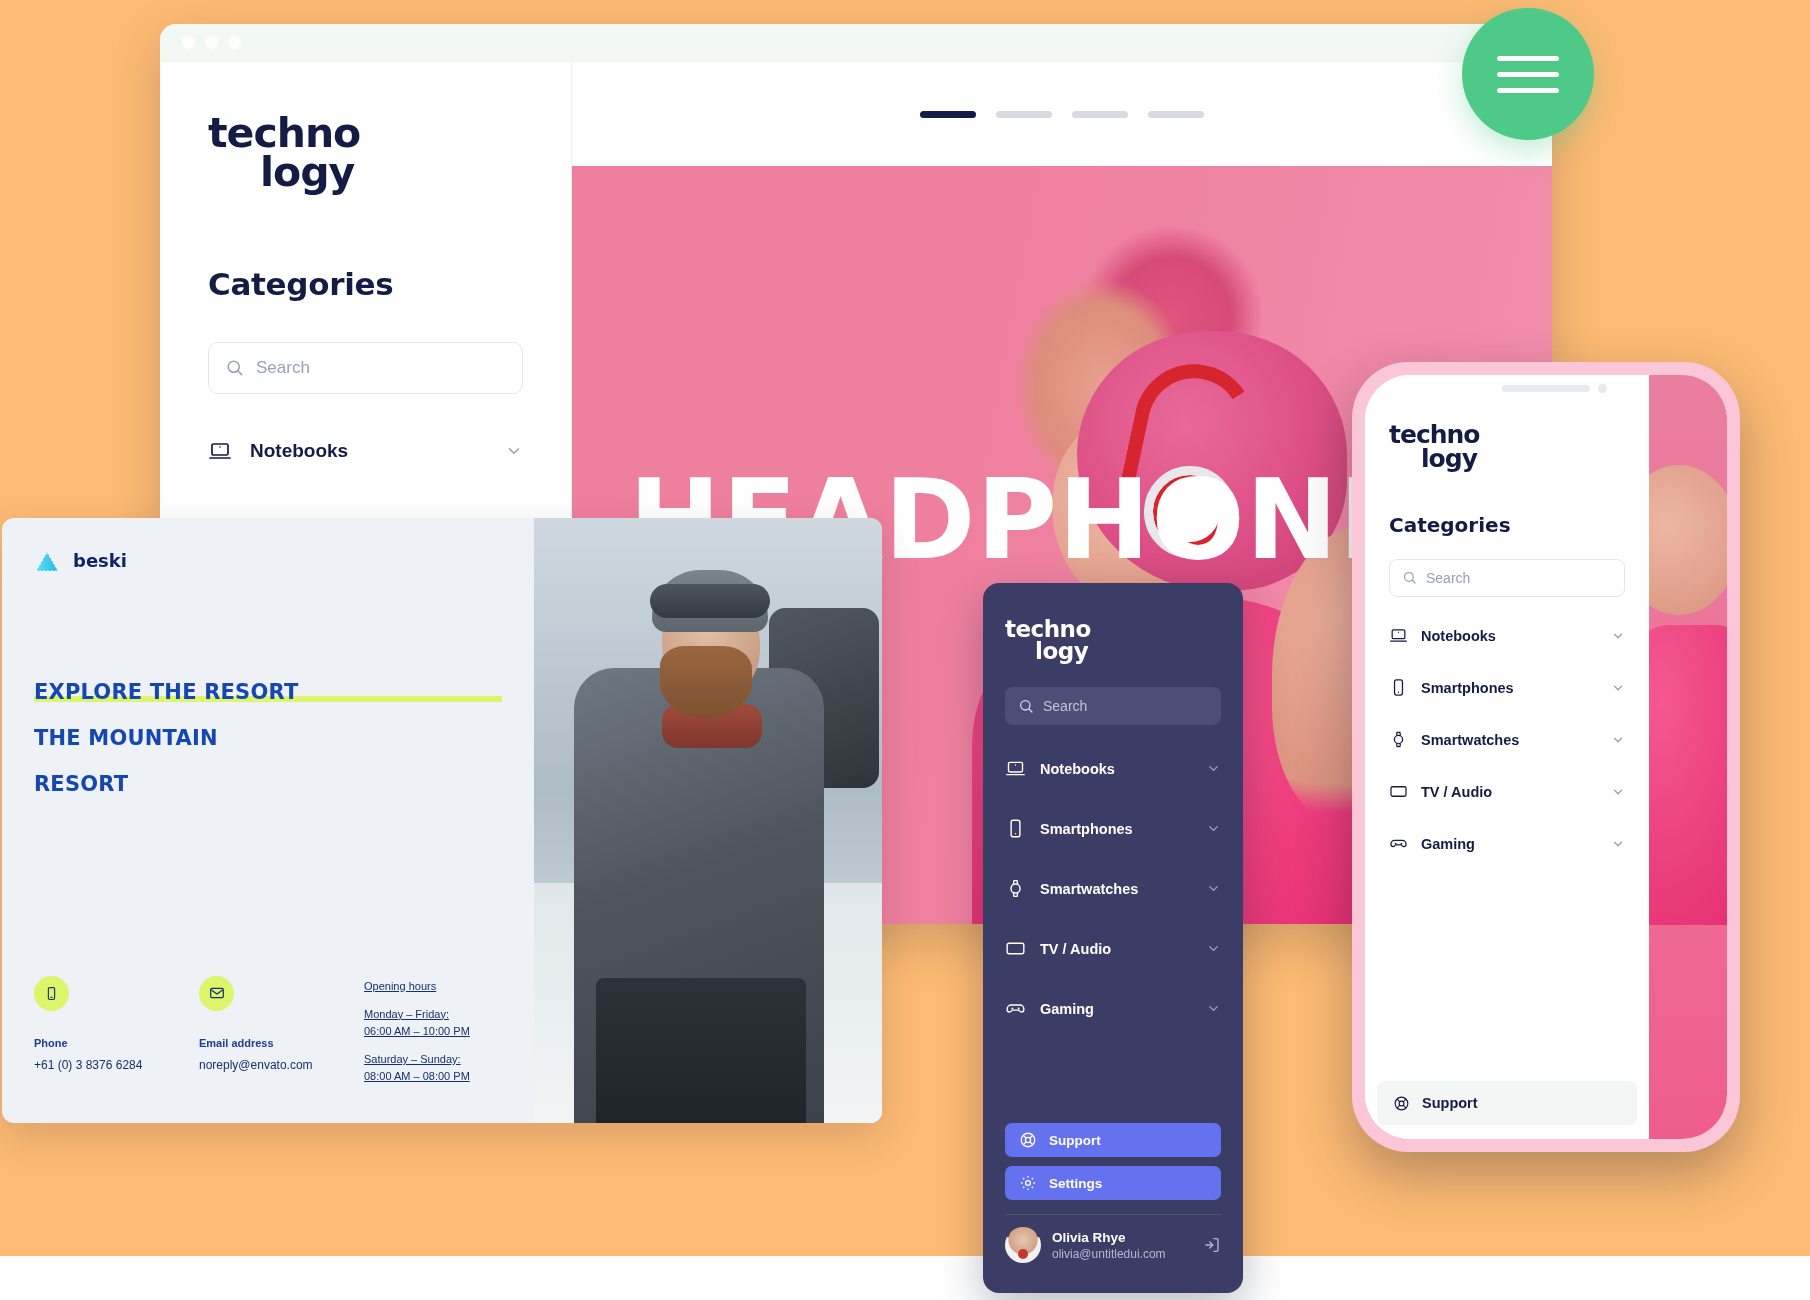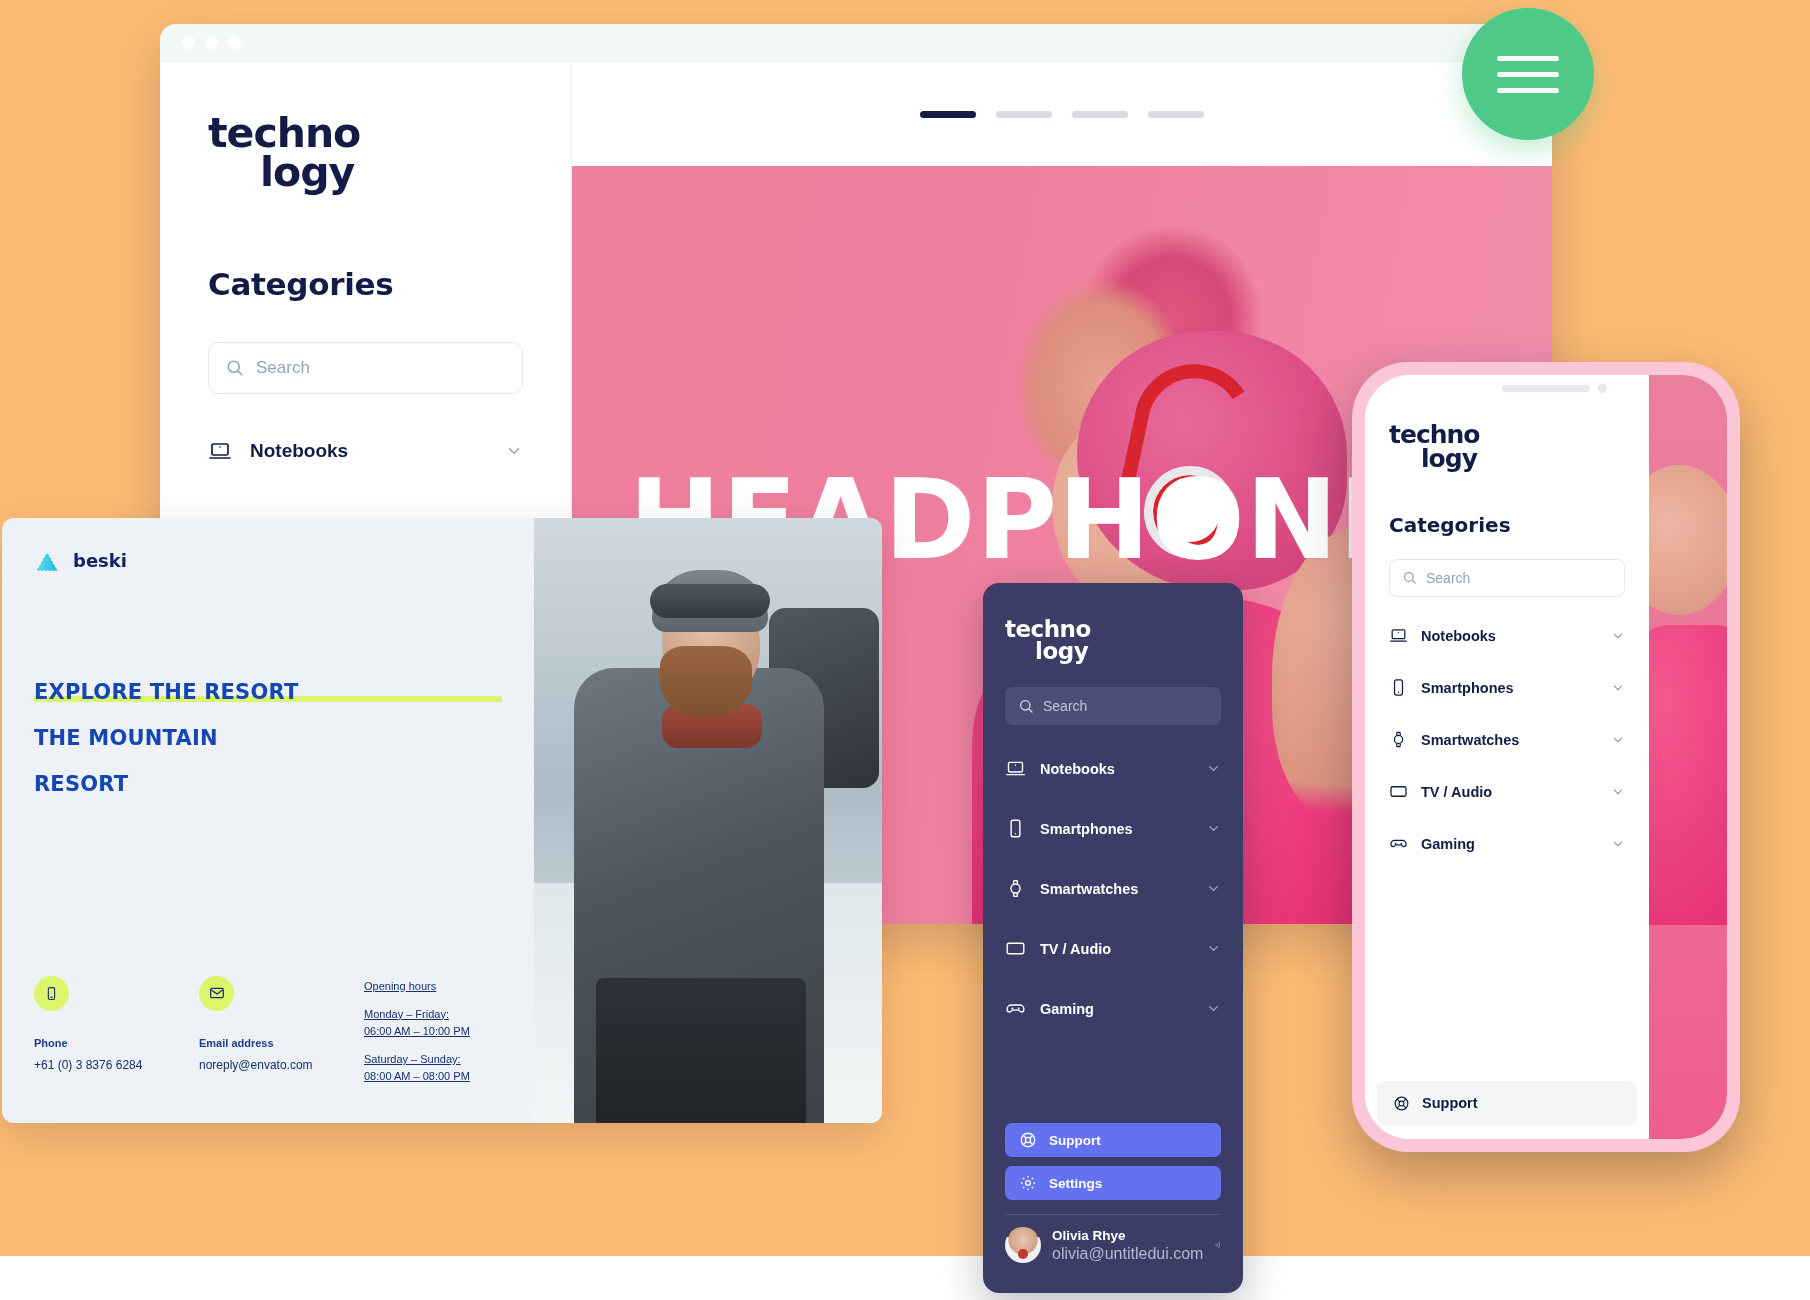--- a/index.html
+++ b/index.html
@@ -203,21 +203,21 @@
   .dp-user { display:flex; align-items:center; gap: 11px; padding-bottom: 22px; }
   .avatar {
     width: 36px; height: 36px; border-radius: 50%; flex:none; overflow:hidden;
     background: radial-gradient(circle at 50% 36%, #e8c6ae 0%, #cfa488 48%, transparent 52%),
                 linear-gradient(180deg,#4a3a38 0%, #4a3a38 26%, #f3f3f5 30%, #f0eff2 100%);
     position: relative;
   }
   .avatar::after{ content:""; position:absolute; left:13px; bottom:4px; width:10px; height:10px;
                   border-radius:50%; background:#c0392b; }
   .dp-user .nm { color:#fff; font-size: 13.5px; font-weight: 700; }
-  .dp-user .em { color:#b6b7cf; font-size: 16px; margin-top:2px; }
+  .dp-user .em { color:#b6b7cf; font-size: 12px; margin-top:2px; }
 
   
   .phone {
     position: absolute; left: 1352px; top: 362px; width: 388px; height: 790px;
     border-radius: 56px; background: #fbc7d8; padding: 13px;
     box-shadow: 0 22px 54px rgba(16,24,40,.3);
   }
   .phone-inner {
     width: 100%; height: 100%; border-radius: 45px; background: #fff; overflow: hidden;
     position: relative; display: flex;

